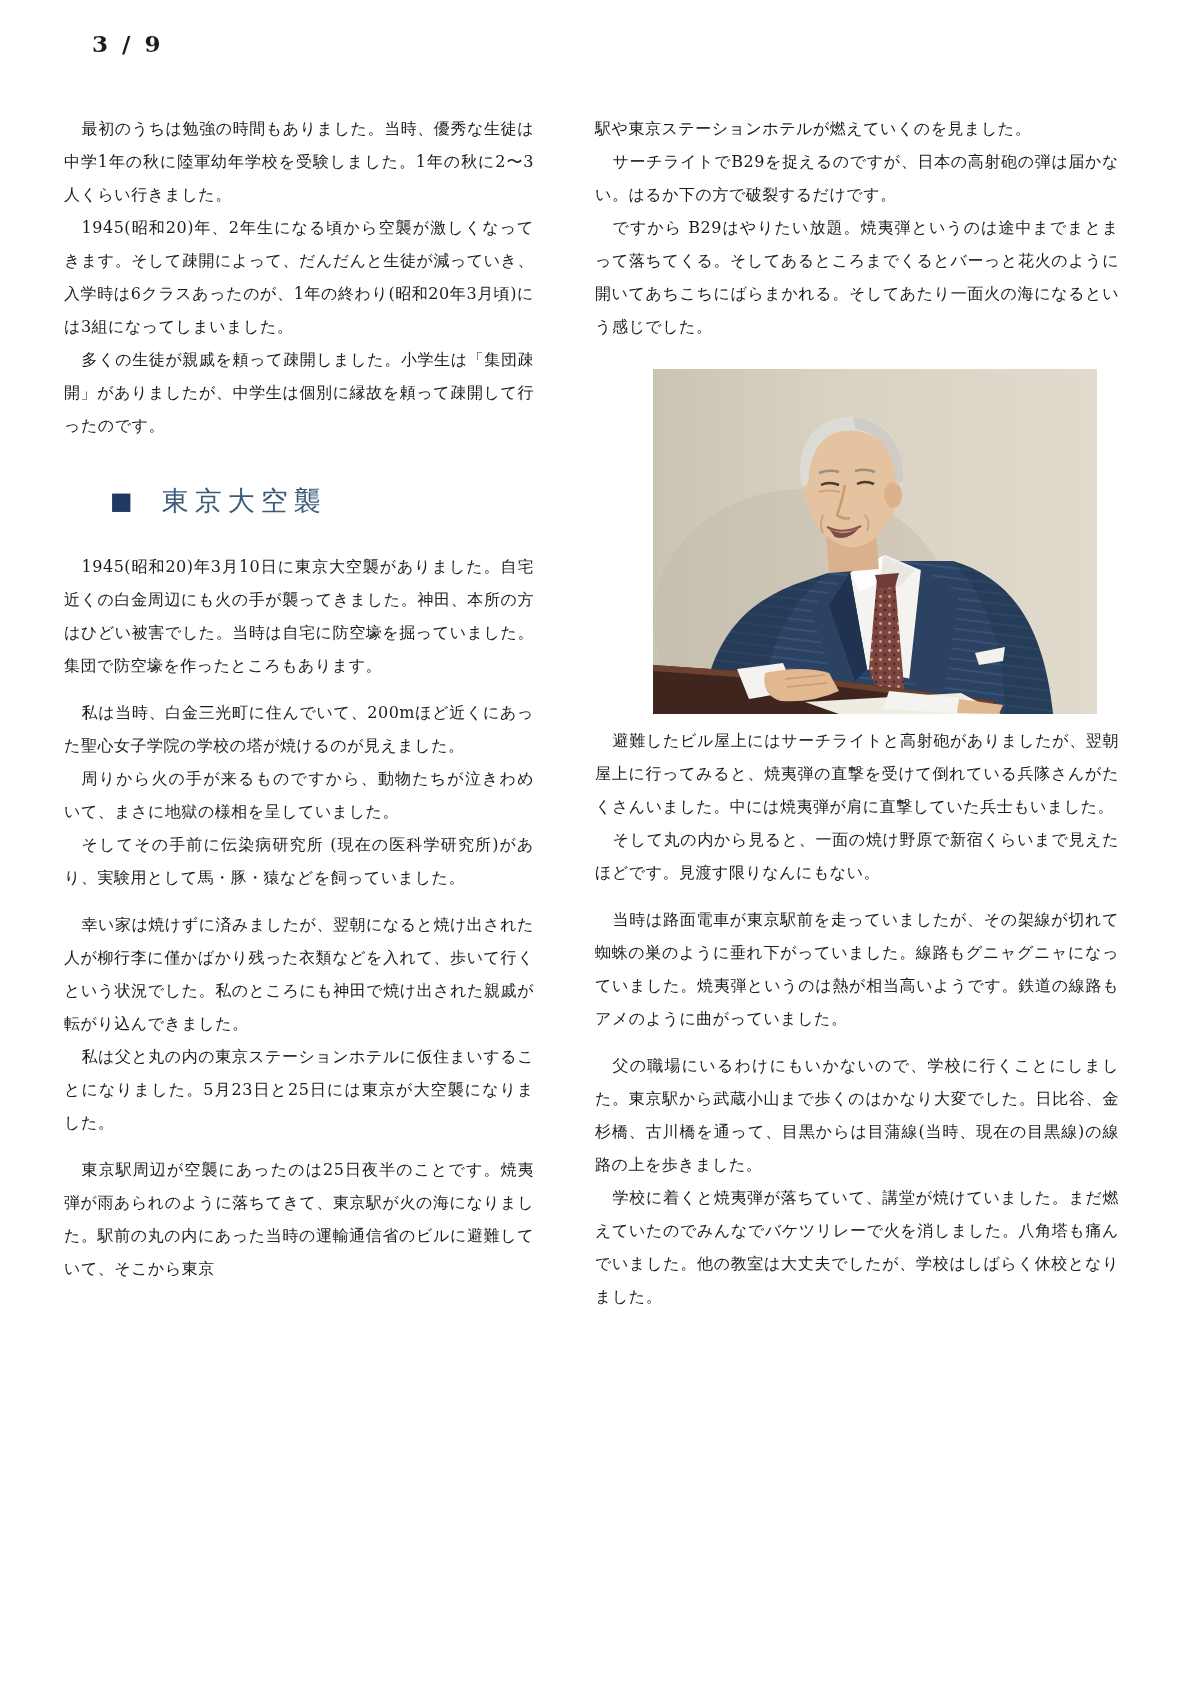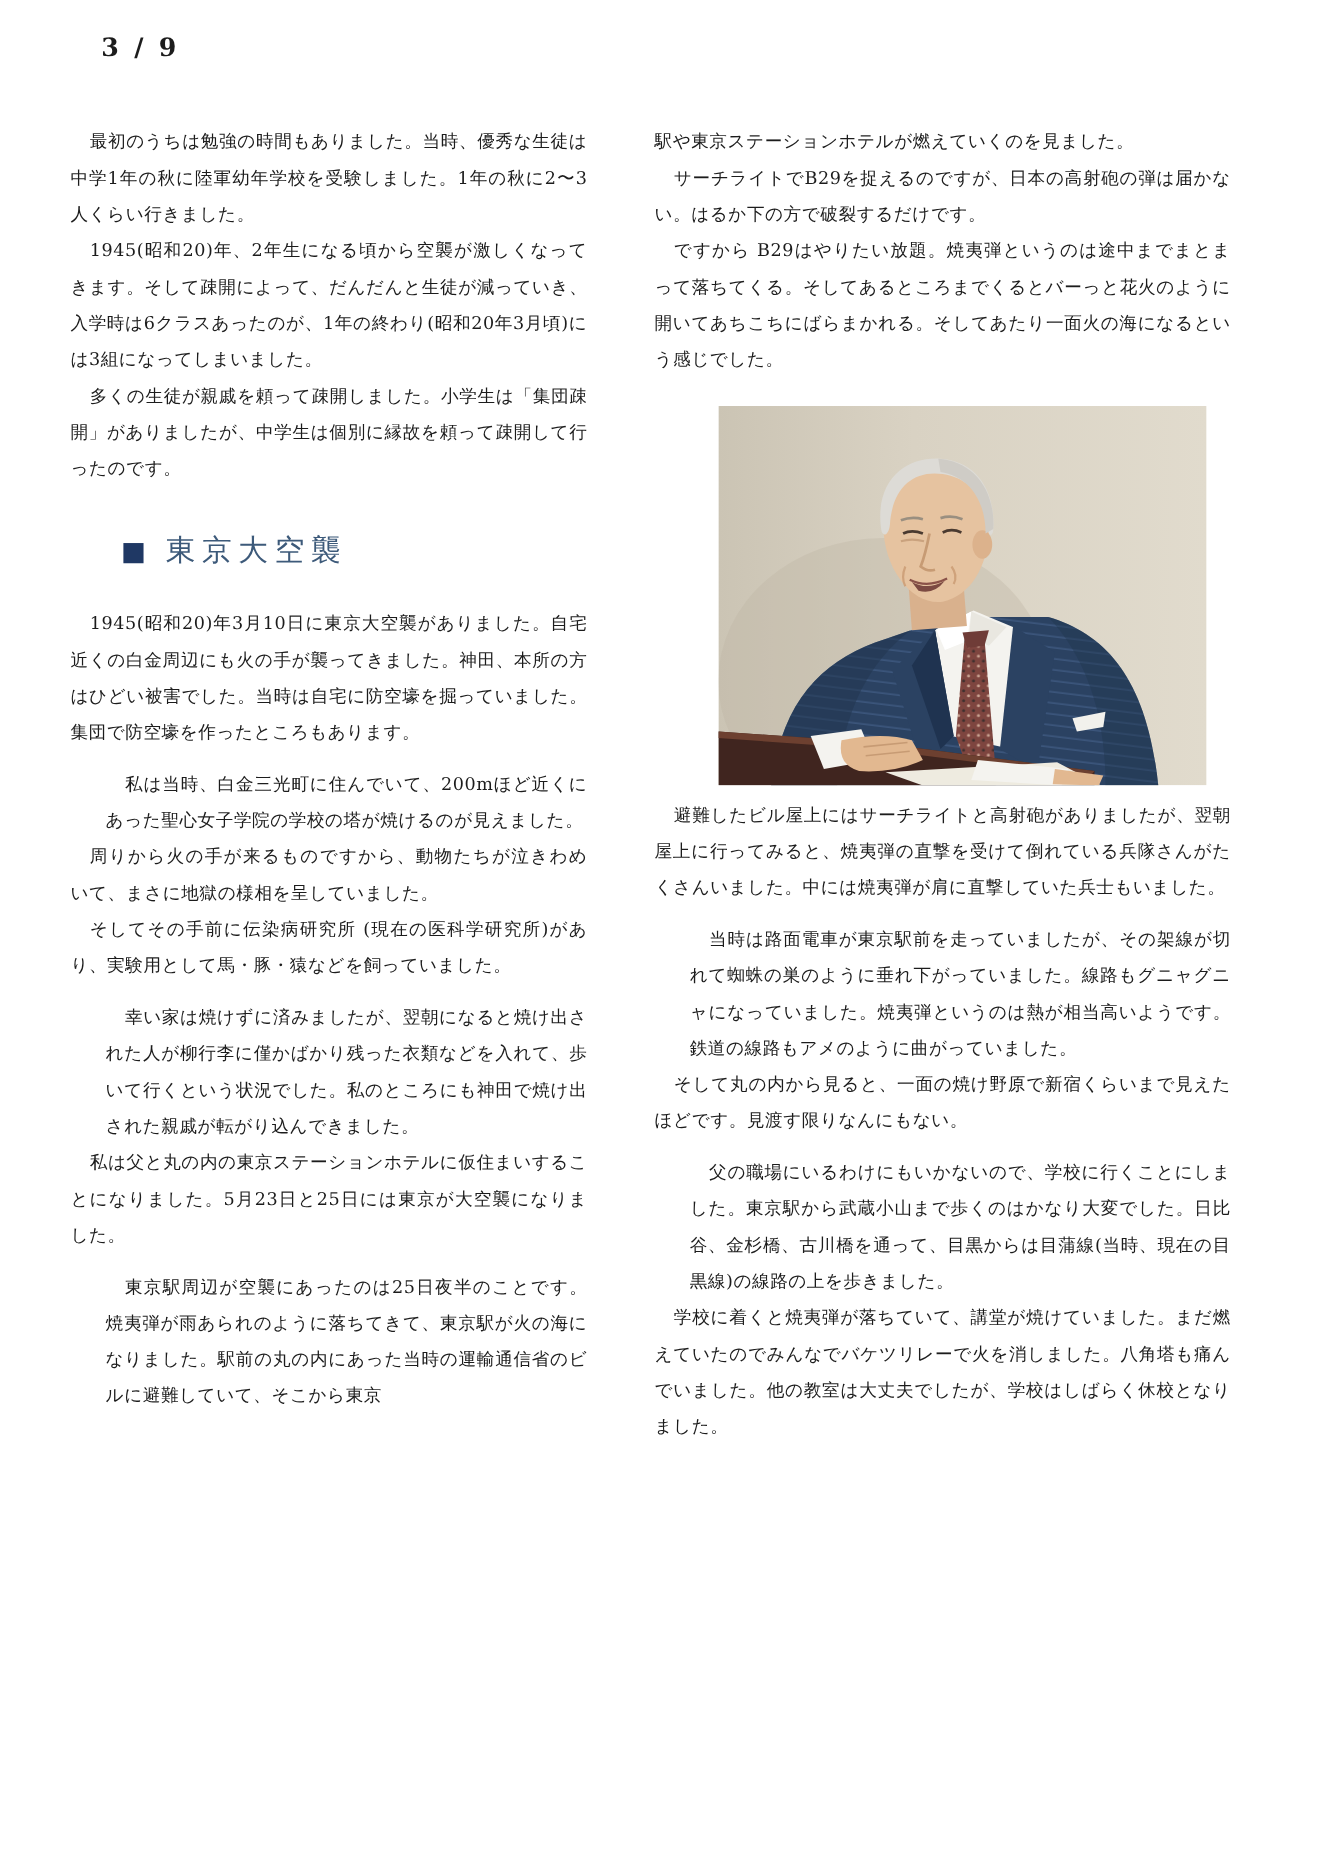--- a/index.html
+++ b/index.html
@@ -27,33 +27,33 @@
     align-items:flex-start;
   }
   .col-left{width:470px;flex:none;}
   .col-right{width:524px;flex:none;}
   .para{
     font-size:16px;line-height:33px;
     text-align:justify;
     letter-spacing:0.5px;
   }
   .para.indent{text-indent:1.1em;}
-  .para.gap{margin-top:14px;margin-left:32px;}
+  .para.gap{margin-top:14px;}
   .section-heading{
     display:flex;align-items:center;
     margin:40px 0 30px 0;
     padding-left:46px;
   }
   .section-heading .bullet{
     color:var(--heading-bullet);
     font-size:24px;line-height:24px;
     flex:none;
   }
   .section-heading .label{
-    margin-left:18px;
+    margin-left:29px;
     color:var(--heading-text);
     font-size:27px;line-height:38px;letter-spacing:6px;
     font-family:"DejaVu Sans","Liberation Sans",sans-serif;
     font-weight:normal;
   }
   .photo-block{
     width:444px;height:345px;
     margin:26px 0 10px 58px;
     flex:none;overflow:hidden;
   }
@@ -169,19 +169,19 @@
         <path d="M112,304 Q150,296 176,304 L186,322 Q160,334 128,332 Q108,326 112,304 Z" fill="#e2b890"></path>
         <path d="M132,310 L172,306 M134,318 L174,314" stroke="#c79b74" stroke-width="1.5" fill="none"></path>
 
         <path d="M236,322 L318,330 L312,345 L230,340 Z" fill="#f4f3ef"></path>
         <path d="M306,330 L350,336 L346,345 L304,344 Z" fill="#e2b890"></path>
       </svg>
     </figure>
 
     <div id="right-bottom">
         <p class="para indent">避難したビル屋上にはサーチライトと高射砲がありましたが、翌朝屋上に行ってみると、焼夷弾の直撃を受けて倒れている兵隊さんがたくさんいました。中には焼夷弾が肩に直撃していた兵士もいました。</p>
+        <p class="para indent">そして丸の内から見ると、一面の焼け野原で新宿くらいまで見えたほどです。見渡す限りなんにもない。</p>
         <p class="para indent gap">当時は路面電車が東京駅前を走っていましたが、その架線が切れて蜘蛛の巣のように垂れ下がっていました。線路もグニャグニャになっていました。焼夷弾というのは熱が相当高いようです。鉄道の線路もアメのように曲がっていました。</p>
-        <p class="para indent">そして丸の内から見ると、一面の焼け野原で新宿くらいまで見えたほどです。見渡す限りなんにもない。</p>
         <p class="para indent gap">父の職場にいるわけにもいかないので、学校に行くことにしました。東京駅から武蔵小山まで歩くのはかなり大変でした。日比谷、金杉橋、古川橋を通って、目黒からは目蒲線(当時、現在の目黒線)の線路の上を歩きました。</p>
         <p class="para indent">学校に着くと焼夷弾が落ちていて、講堂が焼けていました。まだ燃えていたのでみんなでバケツリレーで火を消しました。八角塔も痛んでいました。他の教室は大丈夫でしたが、学校はしばらく休校となりました。</p>
       </div>
   </div>
 </main>
 
 </body></html>

